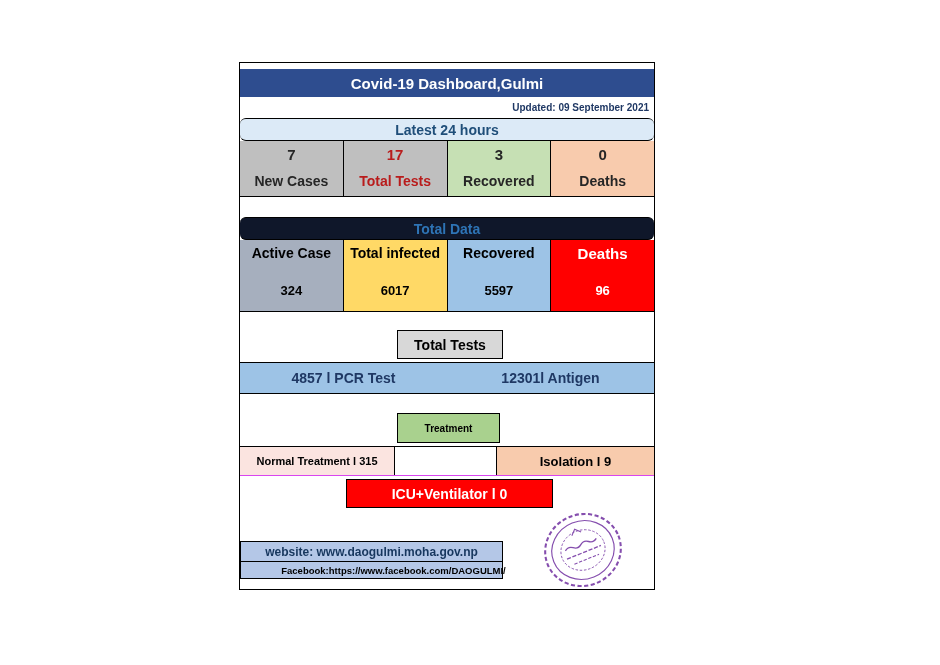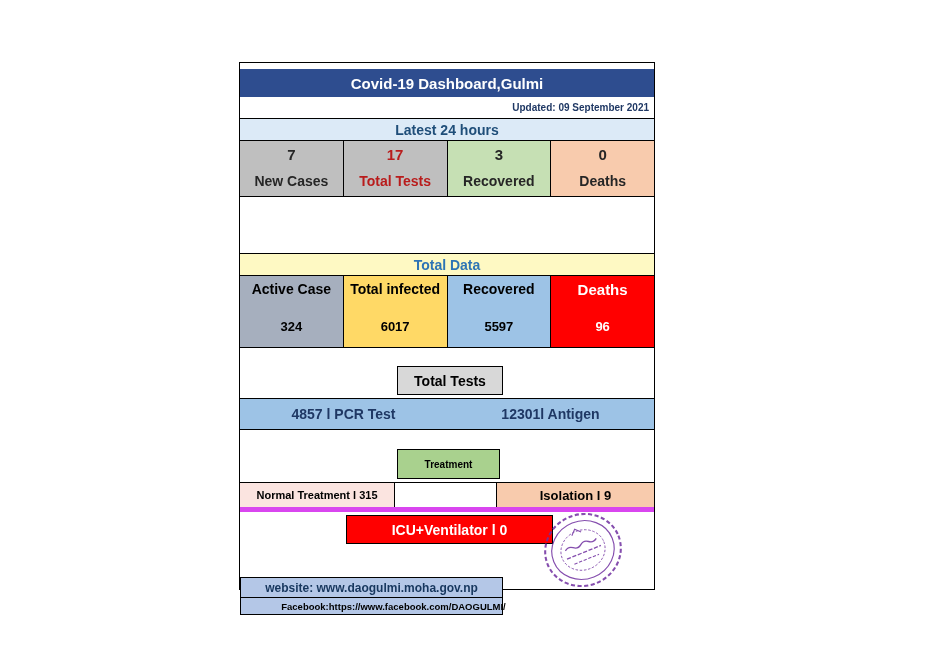--- a/index.html
+++ b/index.html
@@ -2,41 +2,41 @@
 <html><head>
 <meta charset="utf-8">
 <style>
   *{box-sizing:border-box;margin:0;padding:0}
   html,body{width:940px;height:665px;background:#ffffff;font-family:"Liberation Sans",sans-serif;font-weight:700;}
   body{position:relative;overflow:hidden;}
   .dashboard{position:absolute;left:239px;top:62px;width:416px;height:528px;border:1.5px solid #000;background:#fff;}
   .flexc{display:flex;align-items:center;justify-content:center;}
   .header{height:28px;font-size:15px;}
   .updated{height:21px;display:flex;align-items:center;justify-content:flex-end;padding-right:5px;font-size:10px;}
-  .titlebar{border-top:1px solid #000;border-bottom:1px solid #000;font-size:14px;}
+  .titlebar{border-top:1px solid #000;border-bottom:1px solid #000;font-size:14px;border-radius:6px;}
   .latest-bar{height:23px;}
   .pink-bar{height:23px;}
   .cells{display:flex;border-bottom:1.5px solid #000;}
   .cells .cell{flex:1;display:flex;flex-direction:column;justify-content:space-between;align-items:center;border-right:1px solid #000;text-align:center;}
   .cells .cell:last-child{border-right:none;}
   .latest-cells{height:56px;}
   .latest-cells .cell{padding:5px 0 7px;font-size:15px;color:#262626;}
   .latest-cells .cell-label{font-size:14px;}
   .total-cells{height:72px;}
   .total-cells .cell{padding:5px 0 13px;font-size:13px;}
   .total-cells .cell-label{font-size:14px;}
   .total-cells .big-label{font-size:15px;}
   .gap20{height:20px}.gap18{height:18px}.gap19{height:19px}.gap3{height:3px}.gap33{height:33px}
   .box-row{height:32px;display:flex;align-items:flex-start;}
   .total-tests-box{margin-left:157px;width:106px;height:29px;border:1.5px solid #000;font-size:14px;}
   .pcr-bar{height:32px;border-top:1px solid #000;border-bottom:1px solid #000;display:flex;font-size:14px;}
   .pcr-bar .half{flex:1;display:flex;align-items:center;justify-content:center;}
   .treat-box-row{height:30px;display:flex;align-items:flex-start;}
   .treatment-box{margin-left:157px;width:103px;height:30px;border:1.5px solid #000;font-size:10px;}
-  .treatment-cells{height:30px;display:flex;border-top:1px solid #000;border-bottom:5px solid #d946ef;}
+  .treatment-cells{height:30px;display:flex;border-top:1px solid #000;border-bottom:1px solid #d946ef;}
   .tc{height:100%;display:flex;align-items:center;justify-content:center;}
   .tc-normal{width:155px;font-size:11px;border-right:1px solid #000;}
   .tc-mid{width:102px;background:#fff;border-right:1px solid #000;}
   .tc-iso{flex:1;font-size:13px;}
   .icu-row{height:29px;}
   .icu-box{margin-left:106px;width:207px;height:29px;border:1px solid #000;font-size:14px;}
   .web-bar{width:263px;height:21px;border:1px solid #000;font-size:12px;}
   .fb-bar{width:263px;height:17px;border:1px solid #000;border-top:none;font-size:9.5px;color:#000;padding-left:44px;}
   .stamp{position:absolute;left:301px;top:448px;width:84px;height:78px;transform:rotate(-22deg);opacity:.85;}
 </style>
@@ -65,21 +65,21 @@
       <div class="cell-label">Recovered</div>
     </div>
     <div class="cell" style="background-color: rgb(248, 203, 173); color: rgb(38, 38, 38);">
       <div class="cell-value">0</div>
       <div class="cell-label">Deaths</div>
     </div>
   </div>
 
   <div class="gap20"></div>
 
-  <div class="titlebar pink-bar flexc" style="background-color: #fef9c3; color: rgb(46, 116, 181); margin-top: 36px;">Total Data</div>
+  <div class="titlebar pink-bar flexc" style="background-color: #0f172a; color: rgb(46, 116, 181);">Total Data</div>
 
   <div class="cells total-cells">
     <div class="cell" style="background-color: rgb(166, 175, 190); color: rgb(0, 0, 0);">
       <div class="cell-label">Active Case</div>
       <div class="cell-value">324</div>
     </div>
     <div class="cell" style="background-color: rgb(255, 217, 102); color: rgb(0, 0, 0);">
       <div class="cell-label">Total infected</div>
       <div class="cell-value">6017</div>
     </div>

